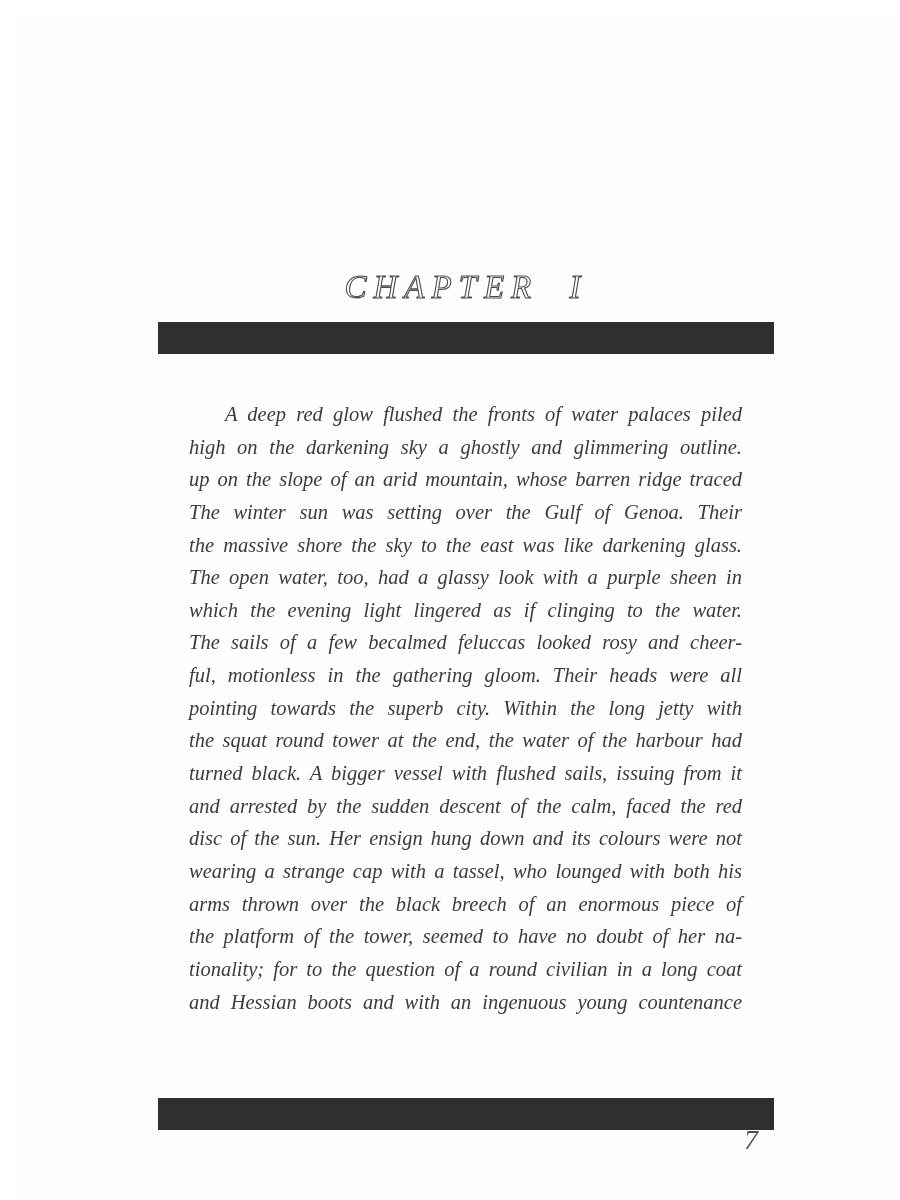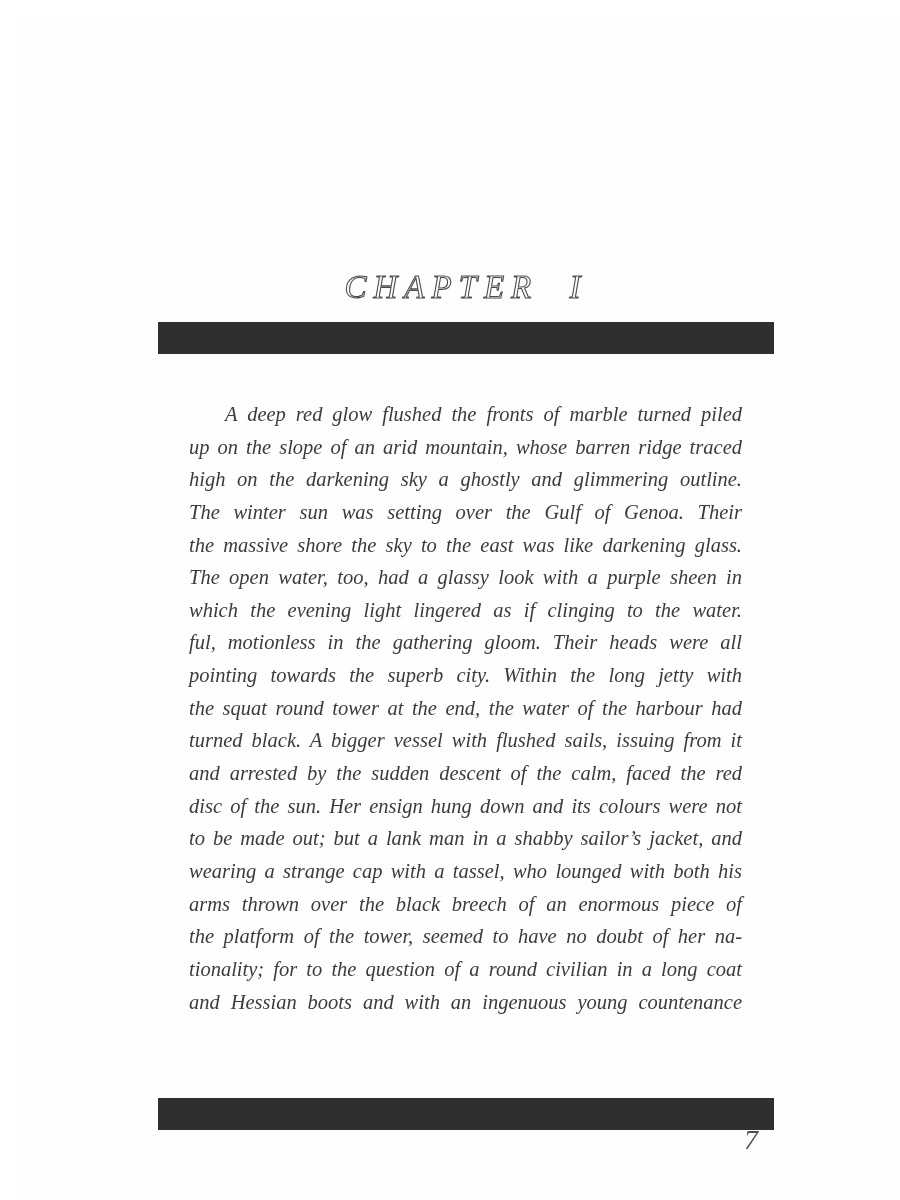--- a/index.html
+++ b/index.html
@@ -70,34 +70,34 @@
 </head>
 <body>
 
 <div class="page">
 
   <div class="chapter-heading">CHAPTER I</div>
 
   <div class="rule rule-top"></div>
 
   <div class="paragraph">
-      <div class="text-line first-line">A deep red glow flushed the fronts of marble turned piled</div>
+      <div class="text-line first-line">A deep red glow flushed the fronts of water palaces piled</div>
+      <div class="text-line">high on the darkening sky a ghostly and glimmering outline.</div>
       <div class="text-line">up on the slope of an arid mountain, whose barren ridge traced</div>
-      <div class="text-line">high on the darkening sky a ghostly and glimmering outline.</div>
       <div class="text-line">The winter sun was setting over the Gulf of Genoa. Their</div>
       <div class="text-line">the massive shore the sky to the east was like darkening glass.</div>
       <div class="text-line">The open water, too, had a glassy look with a purple sheen in</div>
       <div class="text-line">which the evening light lingered as if clinging to the water.</div>
+      <div class="text-line">The sails of a few becalmed feluccas looked rosy and cheer-</div>
       <div class="text-line">ful, motionless in the gathering gloom. Their heads were all</div>
       <div class="text-line">pointing towards the superb city. Within the long jetty with</div>
       <div class="text-line">the squat round tower at the end, the water of the harbour had</div>
       <div class="text-line">turned black. A bigger vessel with flushed sails, issuing from it</div>
       <div class="text-line">and arrested by the sudden descent of the calm, faced the red</div>
       <div class="text-line">disc of the sun. Her ensign hung down and its colours were not</div>
-      <div class="text-line">to be made out; but a lank man in a shabby sailor’s jacket, and</div>
       <div class="text-line">wearing a strange cap with a tassel, who lounged with both his</div>
       <div class="text-line">arms thrown over the black breech of an enormous piece of</div>
       <div class="text-line">the platform of the tower, seemed to have no doubt of her na-</div>
       <div class="text-line">tionality; for to the question of a round civilian in a long coat</div>
       <div class="text-line">and Hessian boots and with an ingenuous young countenance</div>
     </div>
 
   <div class="rule rule-bottom"></div>
 
   <div class="page-number">7</div>

